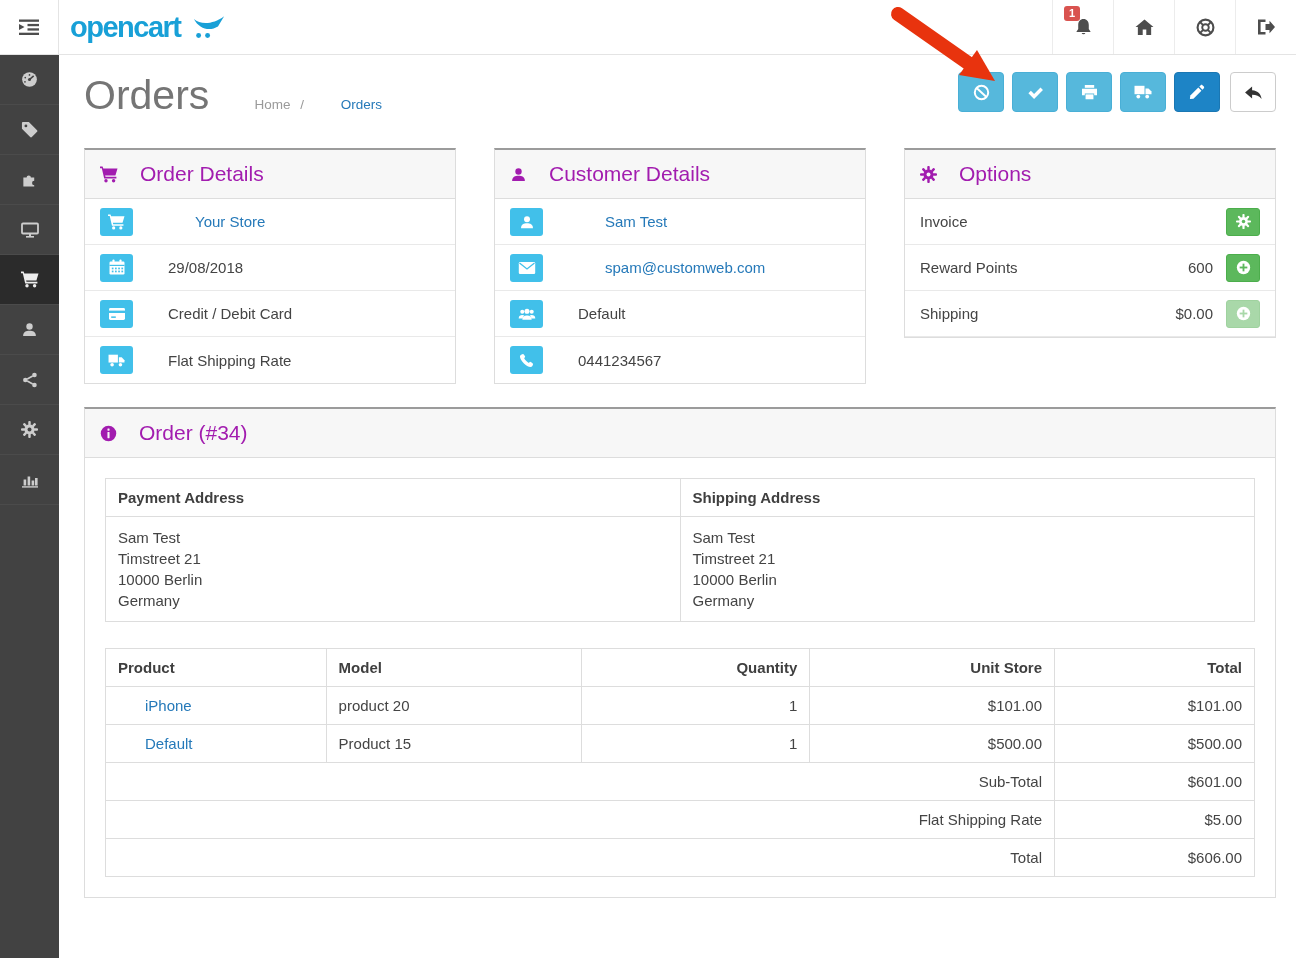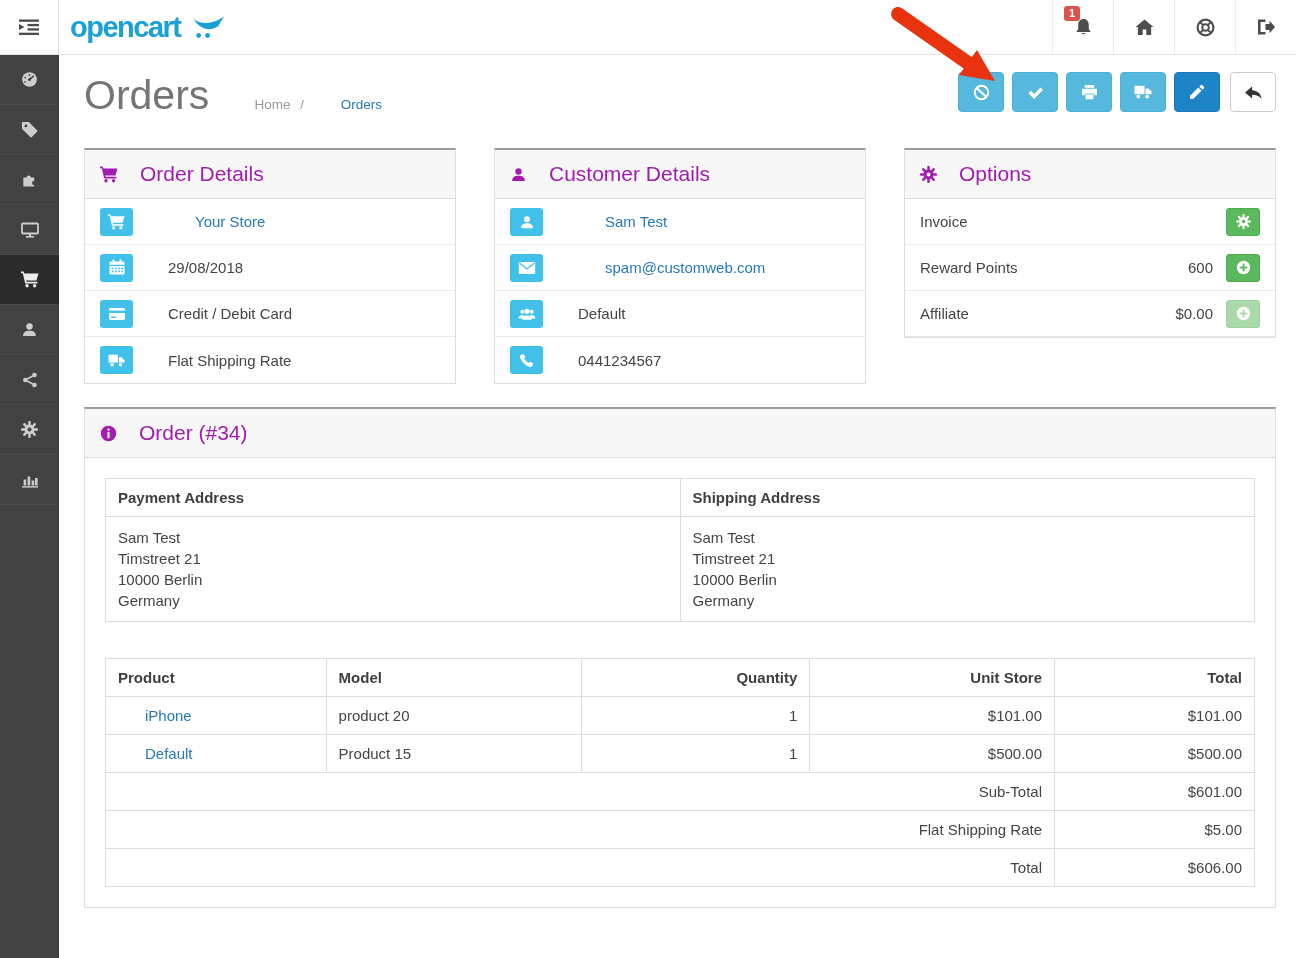--- a/index.html
+++ b/index.html
@@ -75,21 +75,21 @@
   .btn-green .gear-hole { fill:#5cb85c; }
   .btn-green.disabled { background:#a9d8a9; border-color:#9fd29f; cursor:default; }
   .btn-green.disabled .gear-hole { fill:#a9d8a9; }
 
   
   .order-panel { margin:23px 20px 0 25px; border:1px solid #ddd; border-top:2px solid #9b9b9b; background:#fff; }
   .order-body { padding:20px; }
   table { border-collapse:collapse; width:100%; font-size:15px; color:#444; }
   th, td { border:1px solid #ddd; padding:10px 12px; text-align:left; vertical-align:top; }
   th { font-weight:bold; color:#3f3f3f; }
-  .addr-table { margin-bottom:36px; }
+  .addr-table { margin-bottom:26px; }
   .addr-table td { line-height:21px; }
   .ta-r { text-align:right; }
   .prod-link { color:#2579b9; }
   .totals-label { text-align:right; }
 </style>
 </head>
 <body>
 
 <div class="app-header">
   <div class="menu-toggle">
@@ -477,21 +477,21 @@
           <span>
             <svg viewBox="0 0 18 18" width="15" height="15" fill="#fff">
               <circle cx="9" cy="9" r="8"></circle>
               <rect x="7.9" y="4.4" width="2.2" height="9.2" class="gear-hole"></rect>
               <rect x="4.4" y="7.9" width="9.2" height="2.2" class="gear-hole"></rect>
             </svg>
           </span>
         </button>
       </div>
       <div class="opt-row">
-        <span class="opt-label">Affiliate</span>
+        <span class="opt-label">Shipping</span>
         <span class="opt-value">$0.00</span>
         <button class="btn-green disabled">
           <span>
             <svg viewBox="0 0 18 18" width="15" height="15" fill="#fff">
               <circle cx="9" cy="9" r="8"></circle>
               <rect x="7.9" y="4.4" width="2.2" height="9.2" class="gear-hole"></rect>
               <rect x="4.4" y="7.9" width="9.2" height="2.2" class="gear-hole"></rect>
             </svg>
           </span>
         </button>

